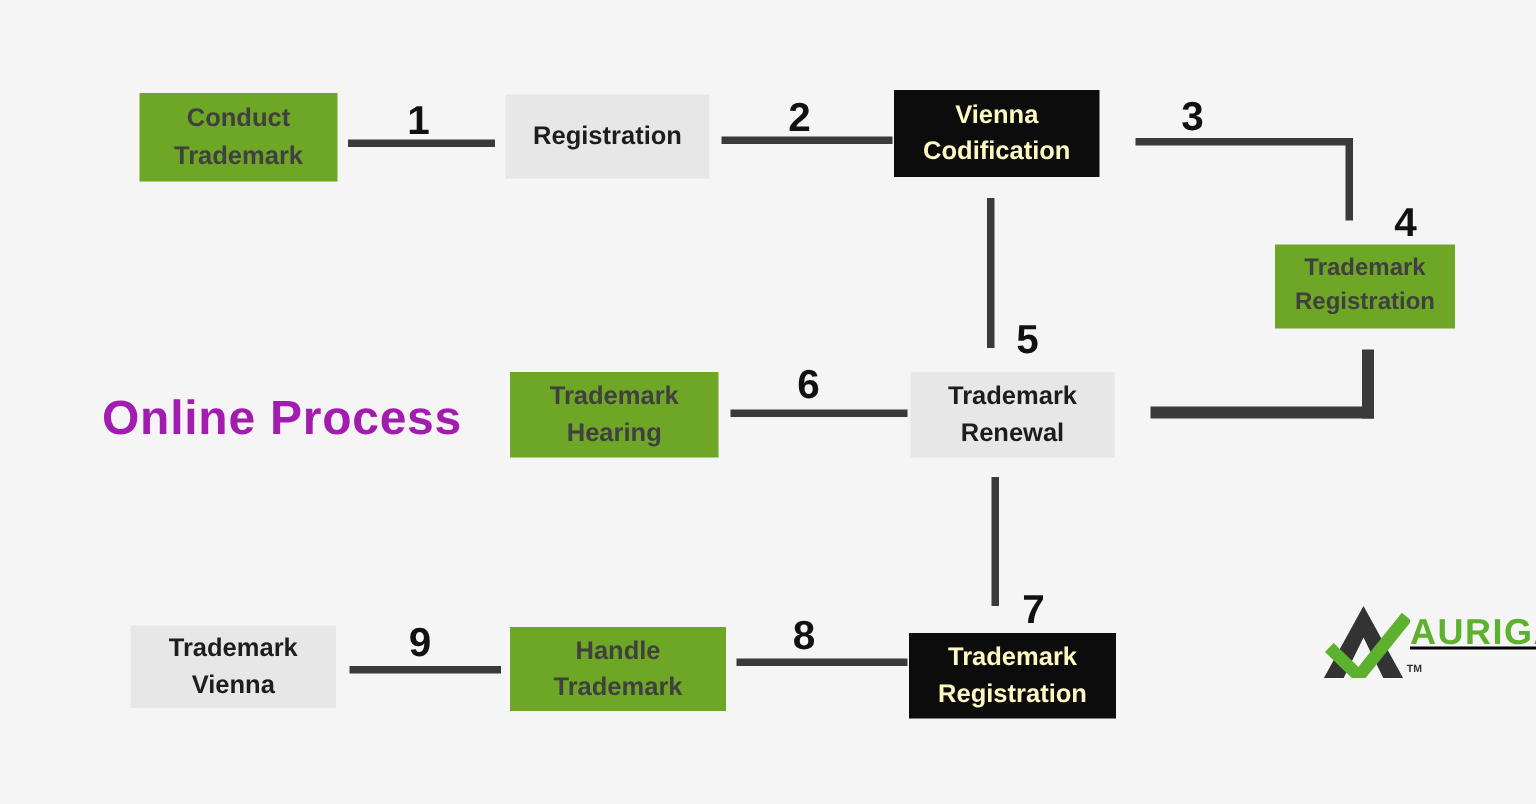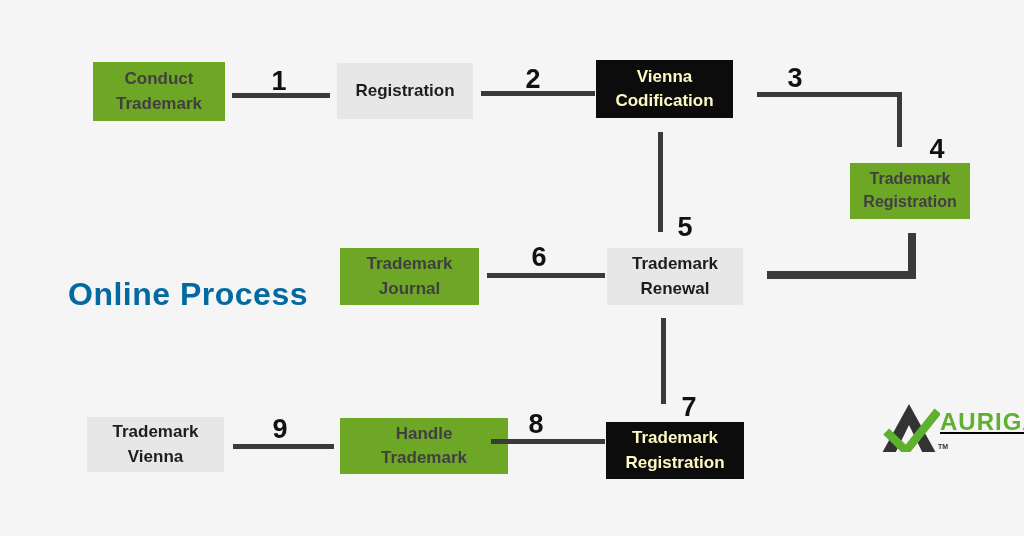--- a/index.html
+++ b/index.html
@@ -42,24 +42,24 @@
   .step{
     position:absolute;
     transform:translate(-50%,-50%);
     font-weight:bold;
     font-size:27px;
     color:var(--number);
   }
   .title{
     position:absolute;
     left:68px;
-    top:276px;
+    top:260px;
     font-size:32px;
     font-weight:bold;
-    color:#0369a1;
+    color:#a21caf;
     letter-spacing:0.5px;
   }
   .logo{
     position:absolute;
     left:878px;
     top:404px;
     width:100px;
     display:flex;
     text-decoration:underline;
   }
@@ -101,34 +101,34 @@
     <span>Codification</span>
   </div>
 
   <div class="node green" style="left:850px;top:163px;width:120px;height:56px;font-size:16px">
     <span>Trademark</span>
     <span>Registration</span>
   </div>
 
   <div class="node green" style="left:340px;top:248px;width:139px;height:57px">
     <span>Trademark</span>
-    <span>Journal</span>
+    <span>Hearing</span>
   </div>
 
   <div class="node gray" style="left:607px;top:248px;width:136px;height:57px">
     <span>Trademark</span>
     <span>Renewal</span>
   </div>
 
   <div class="node gray" style="left:87px;top:417px;width:137px;height:55px">
     <span>Trademark</span>
     <span>Vienna</span>
   </div>
 
-  <div class="node green" style="left:340px;top:418px;width:168px;height:56px">
+  <div class="node green" style="left:340px;top:418px;width:144px;height:56px">
     <span>Handle</span>
     <span>Trademark</span>
   </div>
 
   <div class="node black" style="left:606px;top:422px;width:138px;height:57px">
     <span>Trademark</span>
     <span>Registration</span>
   </div>
 
   <div class="line" style="left:232px;top:93px;width:98px;height:5px"></div>

